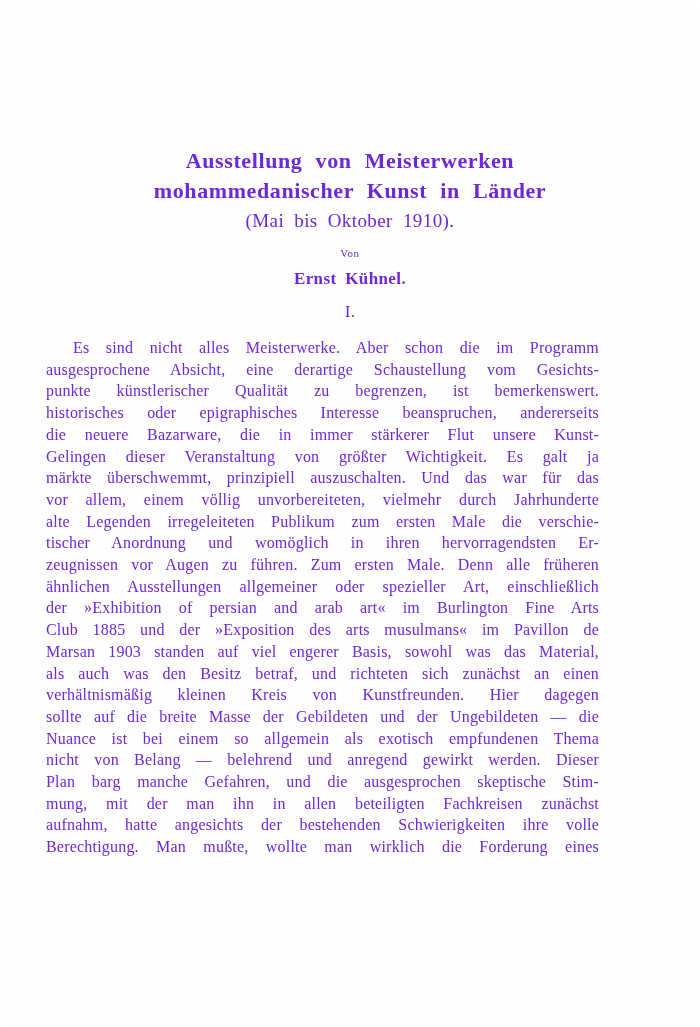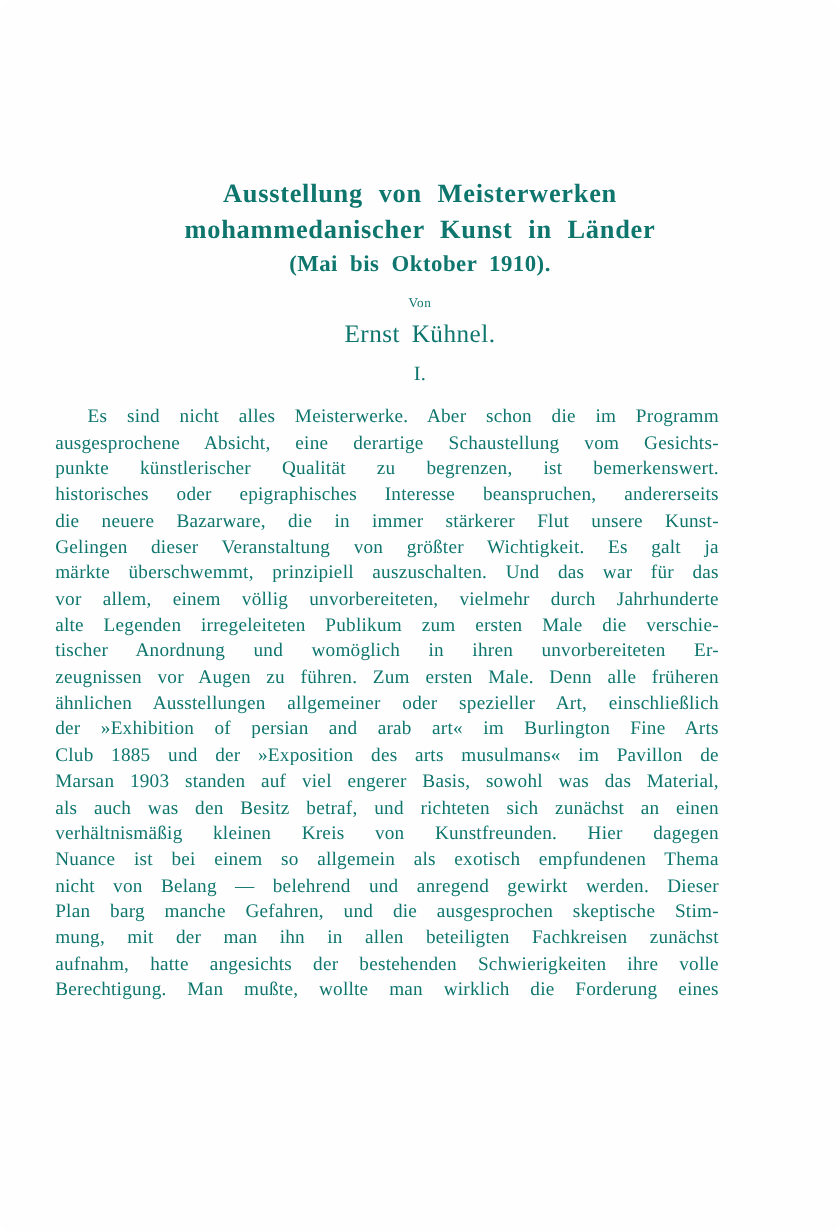--- a/index.html
+++ b/index.html
@@ -5,54 +5,54 @@
   html, body {
     margin: 0;
     padding: 0;
     background: #ffffff;
   }
   .page {
     position: relative;
     width: 700px;
     height: 1027px;
     background: #fefefe;
-    color: #0f766e;
+    color: #6d28d9;
     font-family: "Liberation Serif", "DejaVu Serif", serif;
     overflow: hidden;
     border-radius: 12px;
   }
   .title-block {
     padding-top: 146px;
     text-align: center;
   }
   .title-line {
     display: block;
     font-weight: bold;
     font-size: 22px;
     line-height: 30px;
     letter-spacing: 0.6px;
     word-spacing: 7px;
   }
   .subtitle {
-    font-weight: bold;
+    font-weight: normal;
     font-size: 19px;
     line-height: 26px;
     margin-top: 2px;
     letter-spacing: 0.4px;
     word-spacing: 5px;
   }
   .byline-label {
     font-size: 11px;
     line-height: 13px;
     margin-top: 13px;
     letter-spacing: 0.6px;
   }
   .author {
-    font-weight: normal;
-    font-size: 21px;
+    font-weight: bold;
+    font-size: 17px;
     line-height: 19px;
     margin-top: 9px;
     letter-spacing: 0.4px;
     word-spacing: 4px;
   }
   .section-heading {
     font-size: 17px;
     line-height: 19px;
     margin-top: 14px;
     letter-spacing: 0.3px;
@@ -90,28 +90,29 @@
   <main class="body-text">
     <div class="line first">Es sind nicht alles Meisterwerke. Aber schon die im Programm</div>
     <div class="line">ausgesprochene Absicht, eine derartige Schaustellung vom Gesichts-</div>
     <div class="line">punkte künstlerischer Qualität zu begrenzen, ist bemerkenswert.</div>
     <div class="line">historisches oder epigraphisches Interesse beanspruchen, andererseits</div>
     <div class="line">die neuere Bazarware, die in immer stärkerer Flut unsere Kunst-</div>
     <div class="line">Gelingen dieser Veranstaltung von größter Wichtigkeit. Es galt ja</div>
     <div class="line">märkte überschwemmt, prinzipiell auszuschalten. Und das war für das</div>
     <div class="line">vor allem, einem völlig unvorbereiteten, vielmehr durch Jahrhunderte</div>
     <div class="line">alte Legenden irregeleiteten Publikum zum ersten Male die verschie-</div>
-    <div class="line">tischer Anordnung und womöglich in ihren unvorbereiteten Er-</div>
+    <div class="line">tischer Anordnung und womöglich in ihren hervorragendsten Er-</div>
     <div class="line">zeugnissen vor Augen zu führen. Zum ersten Male. Denn alle früheren</div>
     <div class="line">ähnlichen Ausstellungen allgemeiner oder spezieller Art, einschließlich</div>
     <div class="line">der »Exhibition of persian and arab art« im Burlington Fine Arts</div>
     <div class="line">Club 1885 und der »Exposition des arts musulmans« im Pavillon de</div>
     <div class="line">Marsan 1903 standen auf viel engerer Basis, sowohl was das Material,</div>
     <div class="line">als auch was den Besitz betraf, und richteten sich zunächst an einen</div>
     <div class="line">verhältnismäßig kleinen Kreis von Kunstfreunden. Hier dagegen</div>
+    <div class="line">sollte auf die breite Masse der Gebildeten und der Ungebildeten — die</div>
     <div class="line">Nuance ist bei einem so allgemein als exotisch empfundenen Thema</div>
     <div class="line">nicht von Belang — belehrend und anregend gewirkt werden. Dieser</div>
     <div class="line">Plan barg manche Gefahren, und die ausgesprochen skeptische Stim-</div>
     <div class="line">mung, mit der man ihn in allen beteiligten Fachkreisen zunächst</div>
     <div class="line">aufnahm, hatte angesichts der bestehenden Schwierigkeiten ihre volle</div>
     <div class="line">Berechtigung. Man mußte, wollte man wirklich die Forderung eines</div>
   </main>
 </div>
 
 </body></html>

